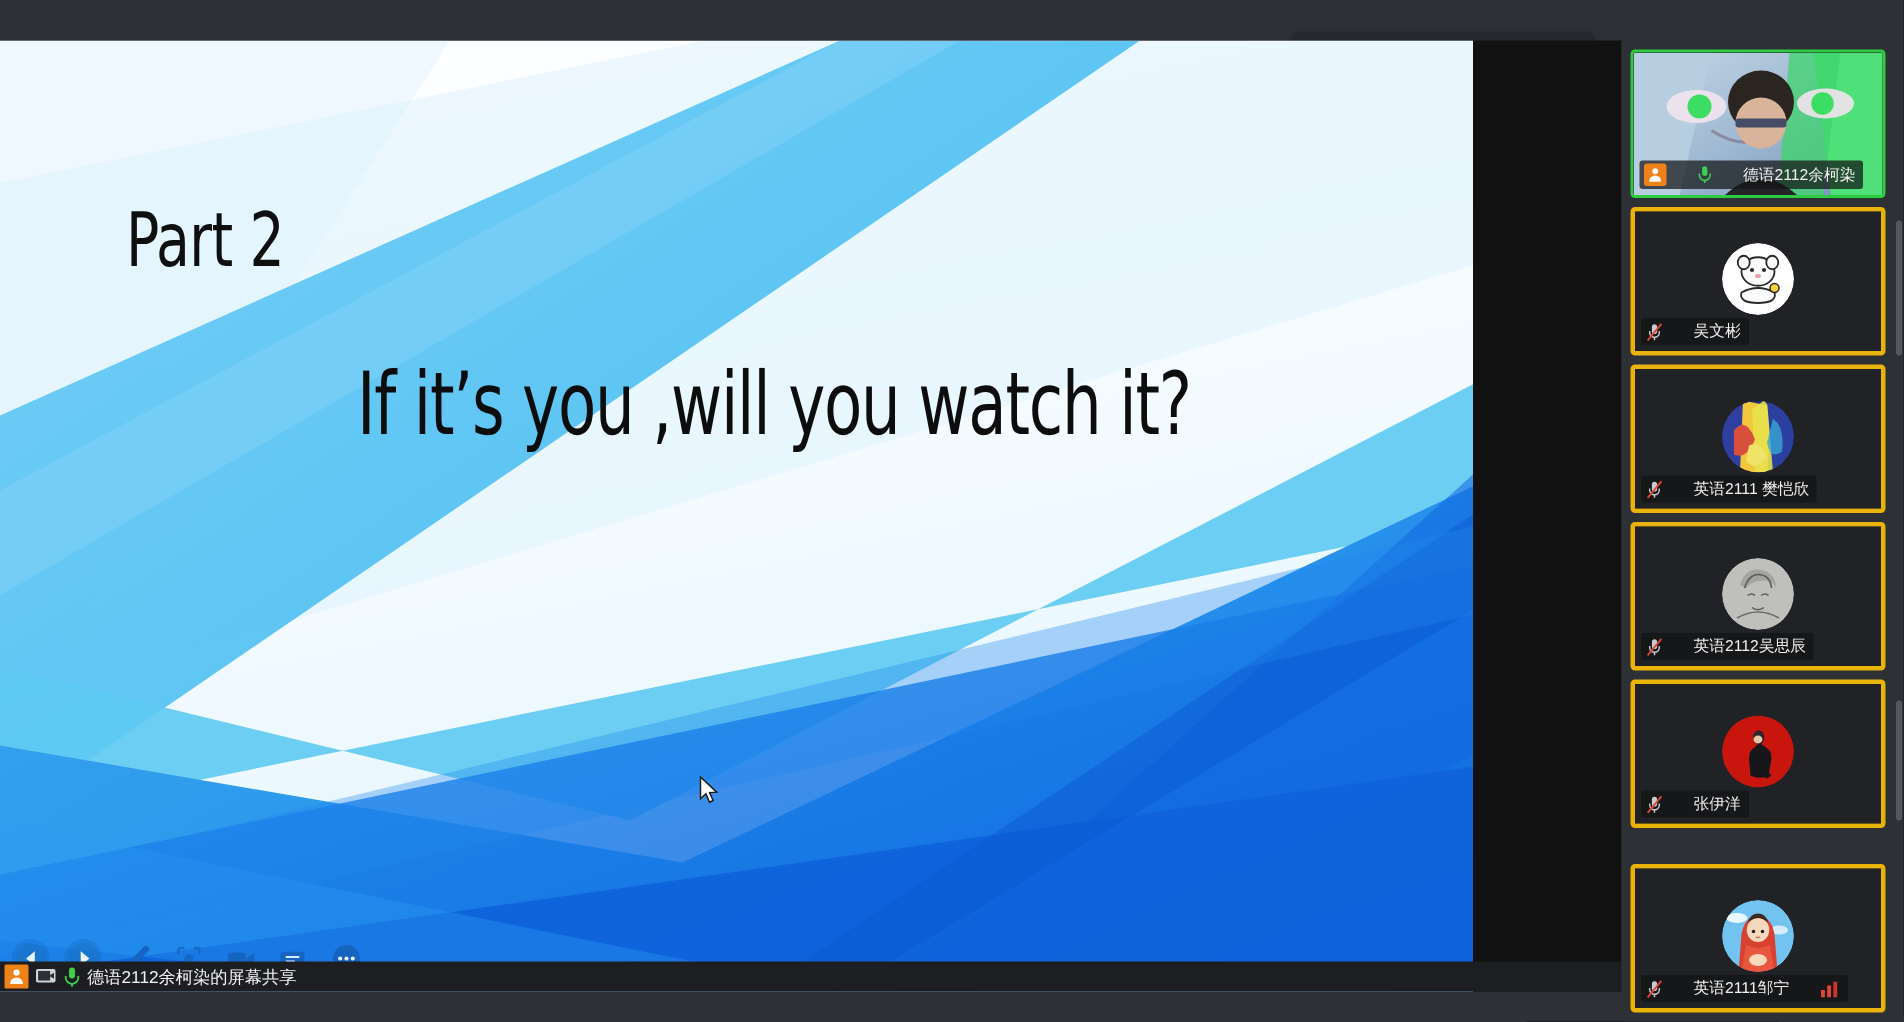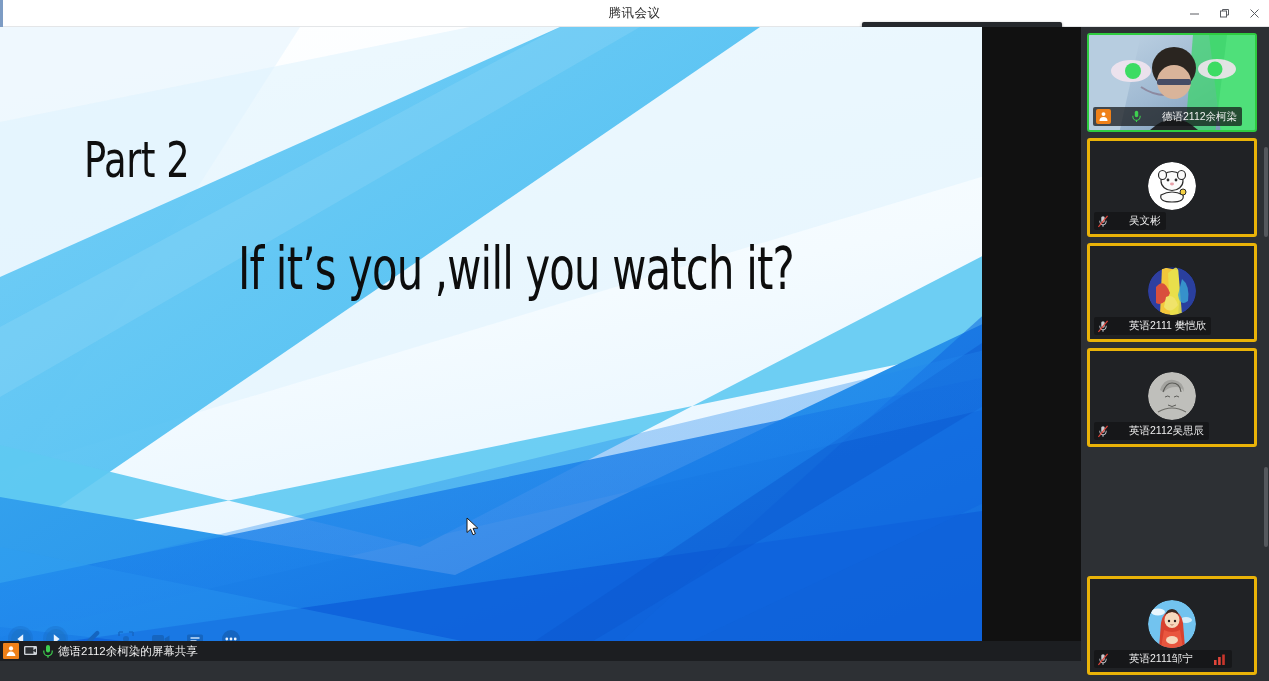--- a/index.html
+++ b/index.html
@@ -159,43 +159,20 @@
   .statusbar .sb-text{
     font-size:11.5px;color:#f2f2f2;white-space:nowrap;
   }
   .statusbar .sb-ic{display:flex;align-items:center;flex:0 0 auto;}
 </style>
 </head>
 <body>
 
 <div class="app">
 
-  <div class="titlebar">
-    <div class="left-edge"></div>
-    <div class="title">腾讯会议</div>
-    <div class="win-controls">
-      <div class="win-btn">
-        <svg width="11" height="11" viewBox="0 0 11 11">
-            <line x1="1" y1="6" x2="10" y2="6" stroke="currentColor" stroke-width="1"></line>
-          </svg>
-      </div>
-      <div class="win-btn">
-        <svg width="11" height="11" viewBox="0 0 11 11">
-          <rect x="1.5" y="3" width="6" height="6" fill="none" stroke="currentColor" stroke-width="1"></rect>
-          <polyline points="3.5,3 3.5,1.5 9.5,1.5 9.5,7 8,7" fill="none" stroke="currentColor" stroke-width="1"></polyline>
-        </svg>
-      </div>
-      <div class="win-btn close">
-        <svg width="11" height="11" viewBox="0 0 11 11">
-          <line x1="1.5" y1="1.5" x2="9.5" y2="9.5" stroke="currentColor" stroke-width="1"></line>
-          <line x1="9.5" y1="1.5" x2="1.5" y2="9.5" stroke="currentColor" stroke-width="1"></line>
-        </svg>
-      </div>
-    </div>
-  </div>
 
   <div class="darkbar"></div>
 
   <div class="speak-banner">
     <div class="mic-muted">
       <svg width="13" height="15" viewBox="0 0 13 15">
         <path d="M6.5 1.3c-1.1 0-2 .9-2 2v4.2c0 1.1.9 2 2 2s2-.9 2-2V3.3c0-1.1-.9-2-2-2z" fill="#9aa0a6"></path>
         <path d="M10.2 6.6v1.1c0 2-1.7 3.7-3.7 3.7S2.8 9.7 2.8 7.7V6.6" fill="none" stroke="#9aa0a6" stroke-width="1.1"></path>
         <line x1="6.5" y1="11.5" x2="6.5" y2="13.6" stroke="#9aa0a6" stroke-width="1.1"></line>
         <line x1="1.2" y1="13.8" x2="11.8" y2="1.1" stroke="#e0453a" stroke-width="1.3"></line>
@@ -476,20 +453,44 @@
             <rect x="4.5" y="1.3" width="4" height="7.6" rx="2" fill="#c8ccd1"></rect>
             <path d="M2.8 6.6 v1.1 a3.7 3.7 0 0 0 7.4 0 V6.6" fill="none" stroke="#c8ccd1" stroke-width="1.1"></path>
             <line x1="6.5" y1="11.5" x2="6.5" y2="13.6" stroke="#c8ccd1" stroke-width="1.1"></line>
             <line x1="1.2" y1="13.8" x2="11.8" y2="1.1" stroke="#e0453a" stroke-width="1.4"></line>
           </svg>
         </span>
         <span class="nm">英语2112吴思辰</span>
       </div>
     </div>
 
+    <div class="tile" style="top:426px;">
+      <div class="video">
+        <div class="avatar">
+          <svg width="48" height="48" viewBox="0 0 48 48">
+            <circle cx="24" cy="24" r="24" fill="#c8160f"></circle>
+            <path d="M24 10 q4 0 4 5 q0 3 -2 4 l3 2 q4 2 4 8 l-2 11 q-6 3 -12 0 l-1 -11 q0 -6 4 -8 l2 -2 q-2 -1 -2 -4 q0 -5 2 -5 Z" fill="#17161a"></path>
+            <path d="M21 12 q3 -3 6 0 q1 4 -1 6 q-3 2 -5 -1 Z" fill="#2c2a2e"></path>
+            <path d="M26 36 q5 1 7 4 l-3 2 q-4 -2 -5 -5 Z" fill="#17161a"></path>
+            <ellipse cx="24" cy="16" rx="3" ry="2.6" fill="#e7c7a8"></ellipse>
+          </svg>
+        </div>
+      </div>
+      <div class="nametag">
+        <span class="ic">
+          <svg width="12" height="13" viewBox="0 0 13 15">
+            <rect x="4.5" y="1.3" width="4" height="7.6" rx="2" fill="#c8ccd1"></rect>
+            <path d="M2.8 6.6 v1.1 a3.7 3.7 0 0 0 7.4 0 V6.6" fill="none" stroke="#c8ccd1" stroke-width="1.1"></path>
+            <line x1="6.5" y1="11.5" x2="6.5" y2="13.6" stroke="#c8ccd1" stroke-width="1.1"></line>
+            <line x1="1.2" y1="13.8" x2="11.8" y2="1.1" stroke="#e0453a" stroke-width="1.4"></line>
+          </svg>
+        </span>
+        <span class="nm">张伊洋</span>
+      </div>
+    </div>
 
     <div class="tile" style="top:549px;">
       <div class="video">
         <div class="avatar">
           <svg width="48" height="48" viewBox="0 0 48 48">
             <defs>
                 <clipPath id="cp6">
                   <circle cx="24" cy="24" r="24"></circle>
                 </clipPath>
               </defs>

